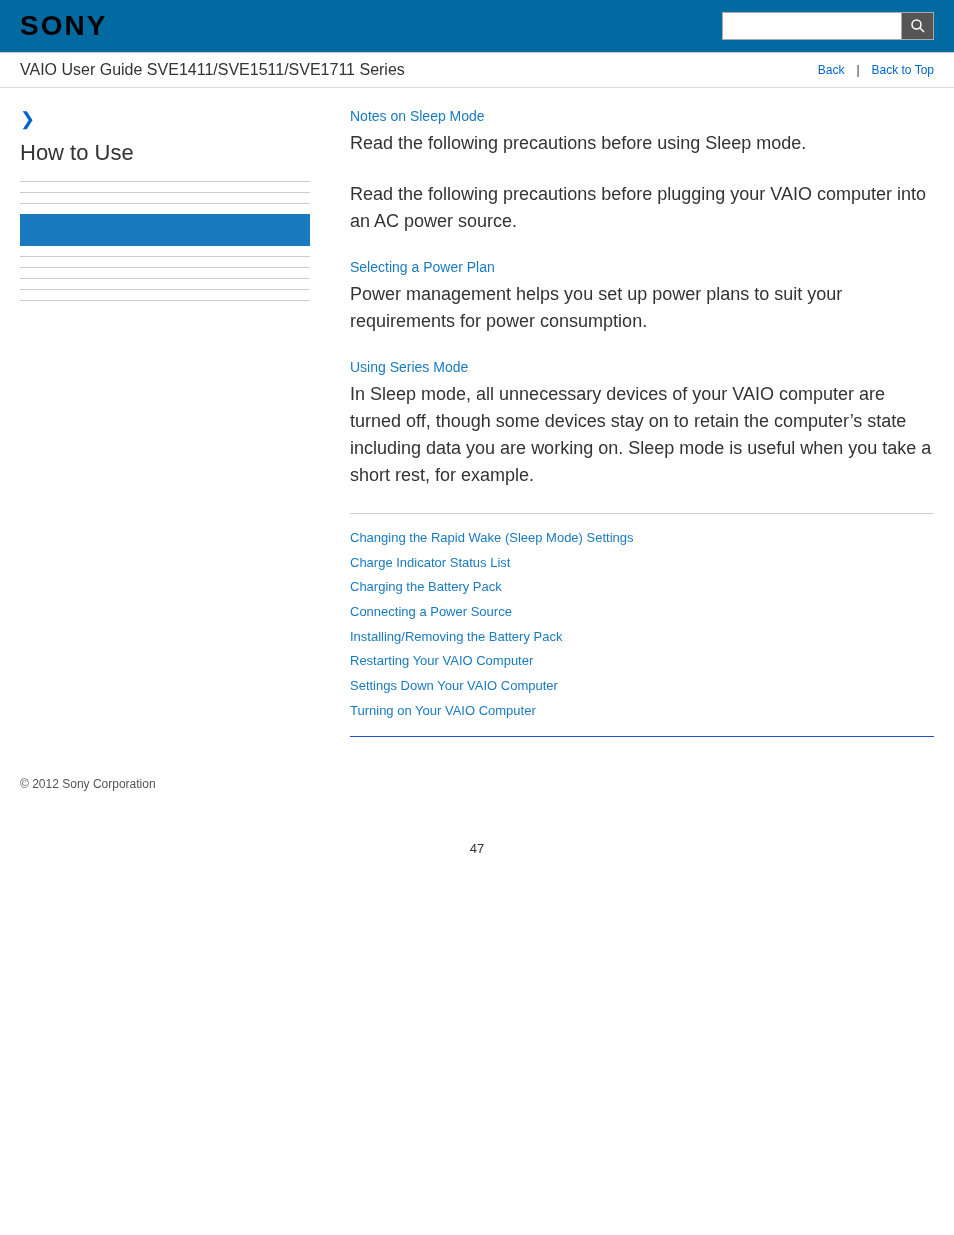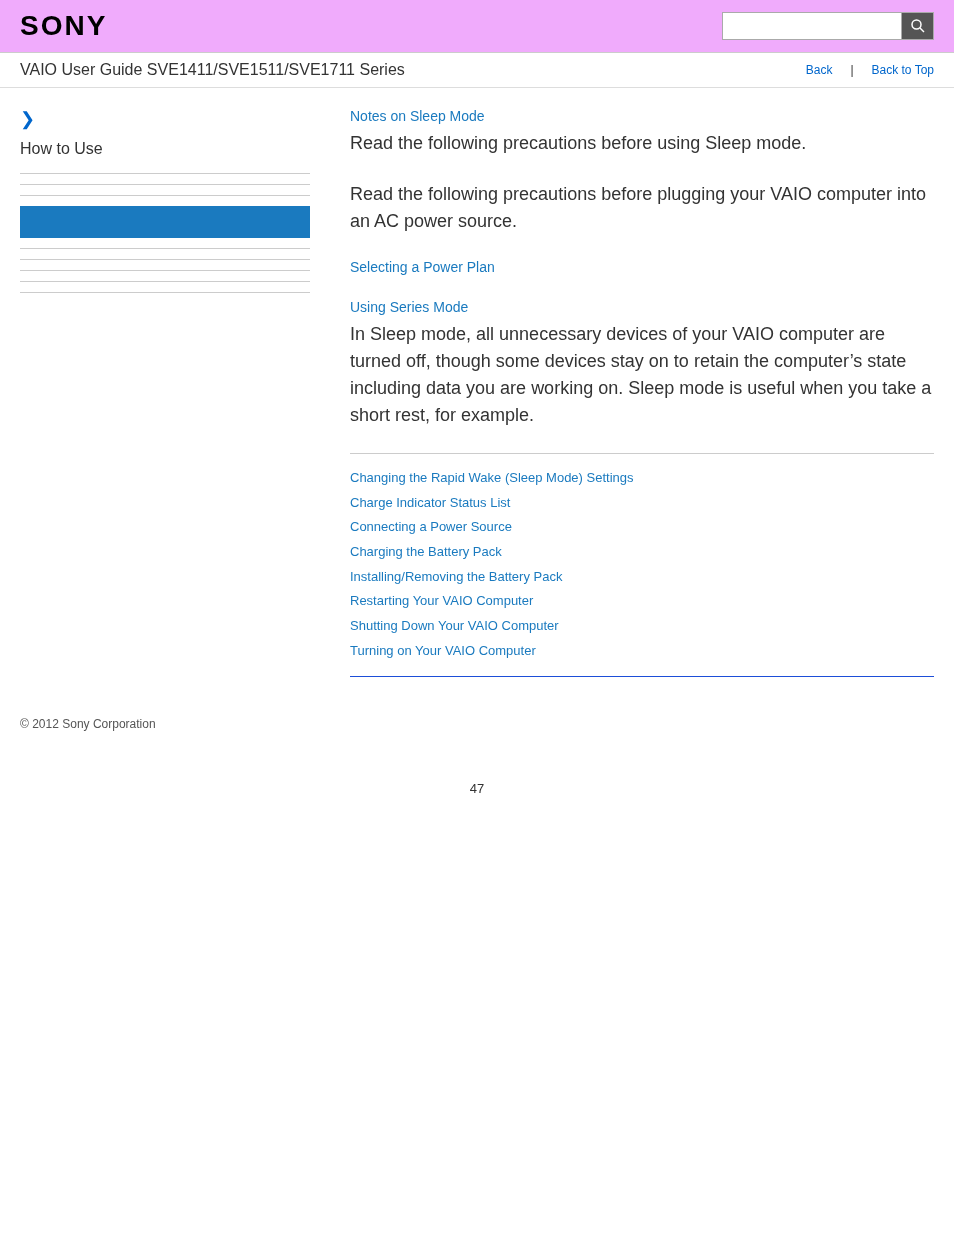--- a/index.html
+++ b/index.html
@@ -7,21 +7,21 @@
       font-family: Arial, sans-serif;
       font-size: 13px;
       color: #333;
       background: #fff;
       width: 954px;
       min-height: 1235px;
     }
 
     
     .header {
-      background: #f0abfc;
+      background: #0369a1;
       padding: 10px 20px;
       display: flex;
       align-items: center;
       justify-content: space-between;
       border-bottom: 1px solid #ccc;
     }
     .sony-logo {
       font-size: 28px;
       font-weight: bold;
       letter-spacing: 2px;
@@ -64,21 +64,21 @@
       justify-content: space-between;
       border-bottom: 1px solid #ddd;
       font-size: 12px;
     }
     .nav-title {
       color: #333;
       font-size: 16px;
     }
     .nav-links {
       display: flex;
-      gap: 18px;
+      gap: 12px;
       align-items: center;
     }
     .nav-link {
       color: #0066cc;
       text-decoration: none;
       cursor: pointer;
     }
     .nav-separator {
       color: #333;
     }
@@ -96,21 +96,21 @@
       min-width: 310px;
       padding-right: 20px;
     }
     .sidebar-arrow {
       font-size: 18px;
       color: #0066cc;
       margin-bottom: 10px;
       display: block;
     }
     .sidebar-title {
-      font-size: 16px;
+      font-size: 22px;
       font-weight: normal;
       color: #333;
       margin-bottom: 15px;
     }
     .sidebar-divider {
       border: none;
       border-top: 1px solid #ccc;
       margin: 10px 0;
     }
     .sidebar-item-active {
@@ -225,35 +225,36 @@
       <a class="section-title">Notes on Sleep Mode</a>
       <p class="section-text">Read the following precautions before using Sleep mode.</p>
     </div>
 
     <div class="content-section">
       <p class="section-text">Read the following precautions before plugging your VAIO computer into an AC power source.</p>
     </div>
 
     <div class="content-section">
       <a class="section-title">Selecting a Power Plan</a>
+      <p class="section-text">Power management helps you set up power plans to suit your requirements for power consumption.</p>
     </div>
 
     <div class="content-section">
       <a class="section-title">Using Series Mode</a>
       <p class="section-text">In Sleep mode, all unnecessary devices of your VAIO computer are turned off, though some devices stay on to retain the computer’s state including data you are working on. Sleep mode is useful when you take a short rest, for example.</p>
     </div>
 
     <div class="links-section">
       <a>Changing the Rapid Wake (Sleep Mode) Settings</a>
       <a>Charge Indicator Status List</a>
+      <a>Charging the Battery Pack</a>
       <a>Connecting a Power Source</a>
-      <a>Charging the Battery Pack</a>
       <a>Installing/Removing the Battery Pack</a>
       <a>Restarting Your VAIO Computer</a>
-      <a>Shutting Down Your VAIO Computer</a>
+      <a>Settings Down Your VAIO Computer</a>
       <a>Turning on Your VAIO Computer</a>
     </div>
 
   </div>
 </div>
 
 <div class="footer">
   <span>© 2012 Sony Corporation</span>
 </div>
 

